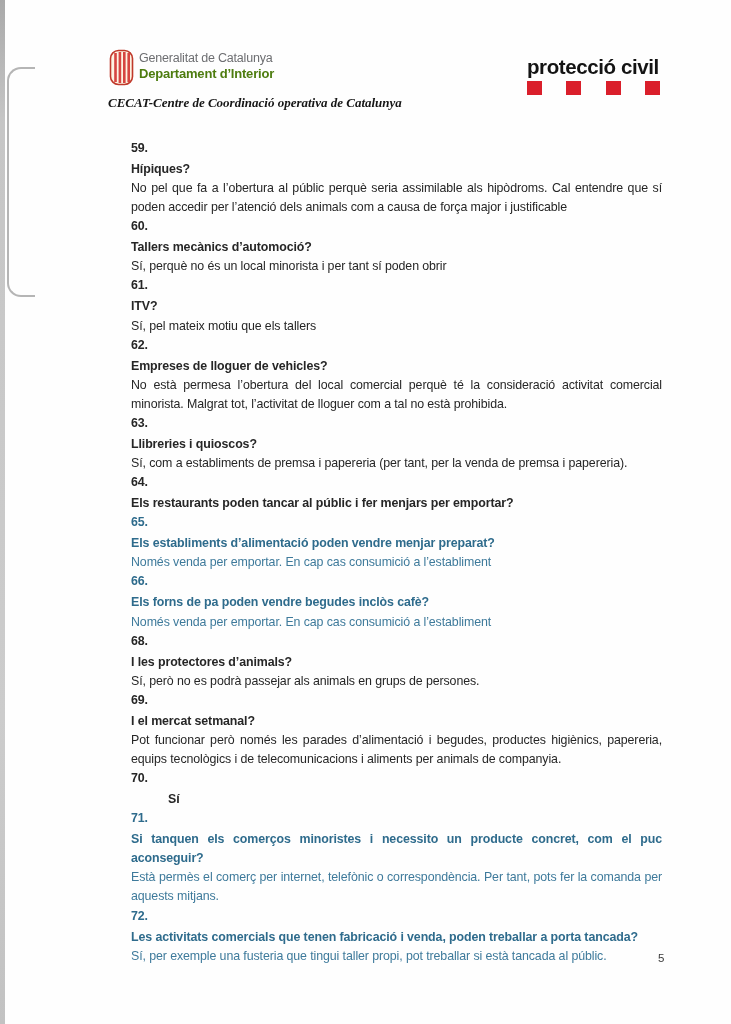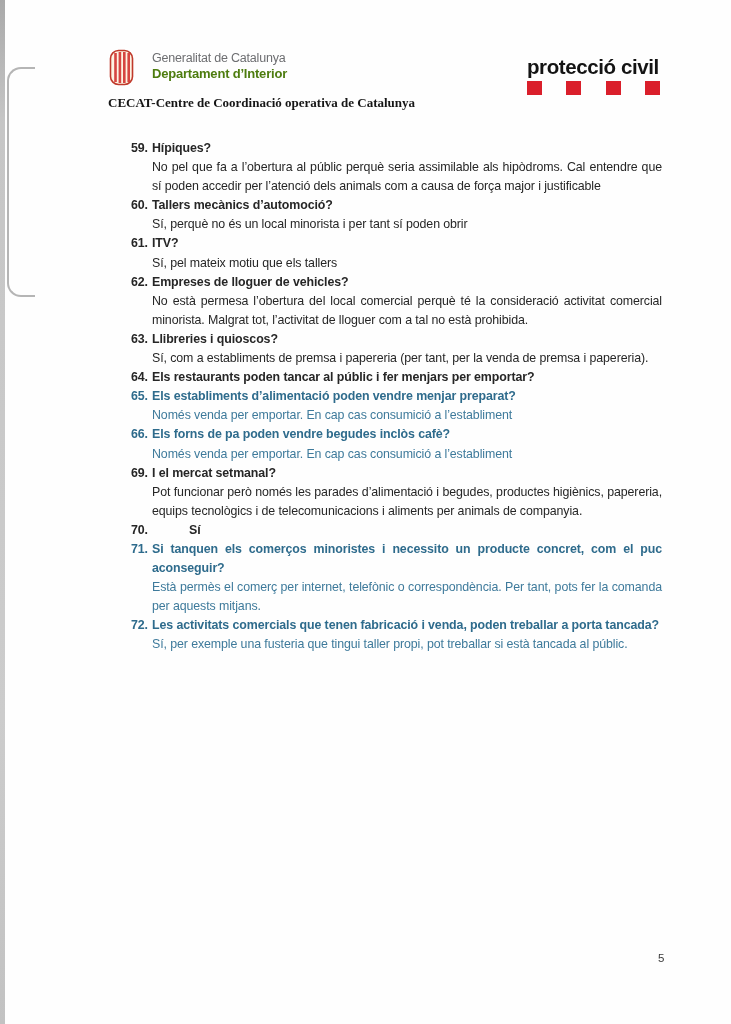--- a/index.html
+++ b/index.html
@@ -19,45 +19,45 @@
     background: linear-gradient(#a9a9a9, #c6c6c6 12%, #cccccc 70%, #c2c2c2);
   }
   .edge-card {
     position: absolute; left: 7px; top: 67px; width: 26px; height: 226px;
     border: 2px solid #b5b5b5; border-right: none;
     border-radius: 14px 0 0 14px;
     background: transparent;
   }
 
   
-  .gencat { position: absolute; left: 109px; top: 49px; display: flex; gap: 18px; }
+  .gencat { position: absolute; left: 109px; top: 49px; display: flex; gap: 5px; }
   .gencat-text { padding-top: 2px; line-height: 15px; }
   .gencat-line1 { font-size: 12.5px; color: #6d6e71; letter-spacing: -0.2px; }
   .gencat-line2 { font-size: 13px; font-weight: bold; color: #4d7c0f; letter-spacing: -0.2px; }
 
   .org-line {
     position: absolute; left: 108px; top: 95px;
     font-family: "Liberation Serif", serif;
-    font-weight: bold; font-size: 13px; color: #161616;
+    font-weight: bold; font-size: 13px; color: #161616; font-style: italic;
   }
 
   .brand { position: absolute; left: 527px; top: 56px; width: 134px; }
   .brand-name {
     font-size: 20.5px; font-weight: bold; color: #141414;
     letter-spacing: -0.4px; line-height: 22px; white-space: nowrap;
   }
   .brand-squares { display: flex; justify-content: space-between; width: 133px; margin-top: 3px; }
   .brand-squares .sq { width: 15px; height: 14px; background: var(--brand-red, #da1f2b); }
 
   
   .faq {
     position: absolute; left: 131px; top: 139px; width: 531px;
     font-size: 12.4px; line-height: 19.1px; letter-spacing: -0.1px;
   }
-  .faq-item { display: flex; }
+  .faq-item { display: flex; flex-direction: column; }
   .faq-item .num { flex: 0 0 21px; width: 21px; font-weight: bold; }
   .faq-item .qa { flex: 1 1 auto; min-width: 0; }
   .faq-item .q { font-weight: bold; text-align: justify; }
   .faq-item .a { text-align: justify; }
   .faq-item.highlight .num, .faq-item.highlight .q { color: var(--accent-dark, #2e6b8c); }
   .faq-item.highlight .a { color: var(--accent, #3e7a9b); }
   .faq-item .a.bold { font-weight: bold; margin-left: 37px; }
 
   .footer-page {
     position: absolute; left: 658px; top: 952px;
@@ -158,20 +158,27 @@
 
     <div class="faq-item highlight">
       <span class="num">66.</span>
       <div class="qa">
         <div class="q">Els forns de pa poden vendre begudes inclòs cafè?</div>
         <div class="a">Només venda per emportar. En cap cas consumició a l’establiment</div>
       </div>
     </div>
 
 
+    <div class="faq-item">
+      <span class="num">68.</span>
+      <div class="qa">
+        <div class="q">I les protectores d’animals?</div>
+        <div class="a">Sí, però no es podrà passejar als animals en grups de persones.</div>
+      </div>
+    </div>
 
     <div class="faq-item">
       <span class="num">69.</span>
       <div class="qa">
         <div class="q">I el mercat setmanal?</div>
         <div class="a">Pot funcionar però només les parades d’alimentació i begudes, productes higiènics, papereria, equips tecnològics i de telecomunicacions i aliments per animals de companyia.</div>
       </div>
     </div>
 
     <div class="faq-item">

